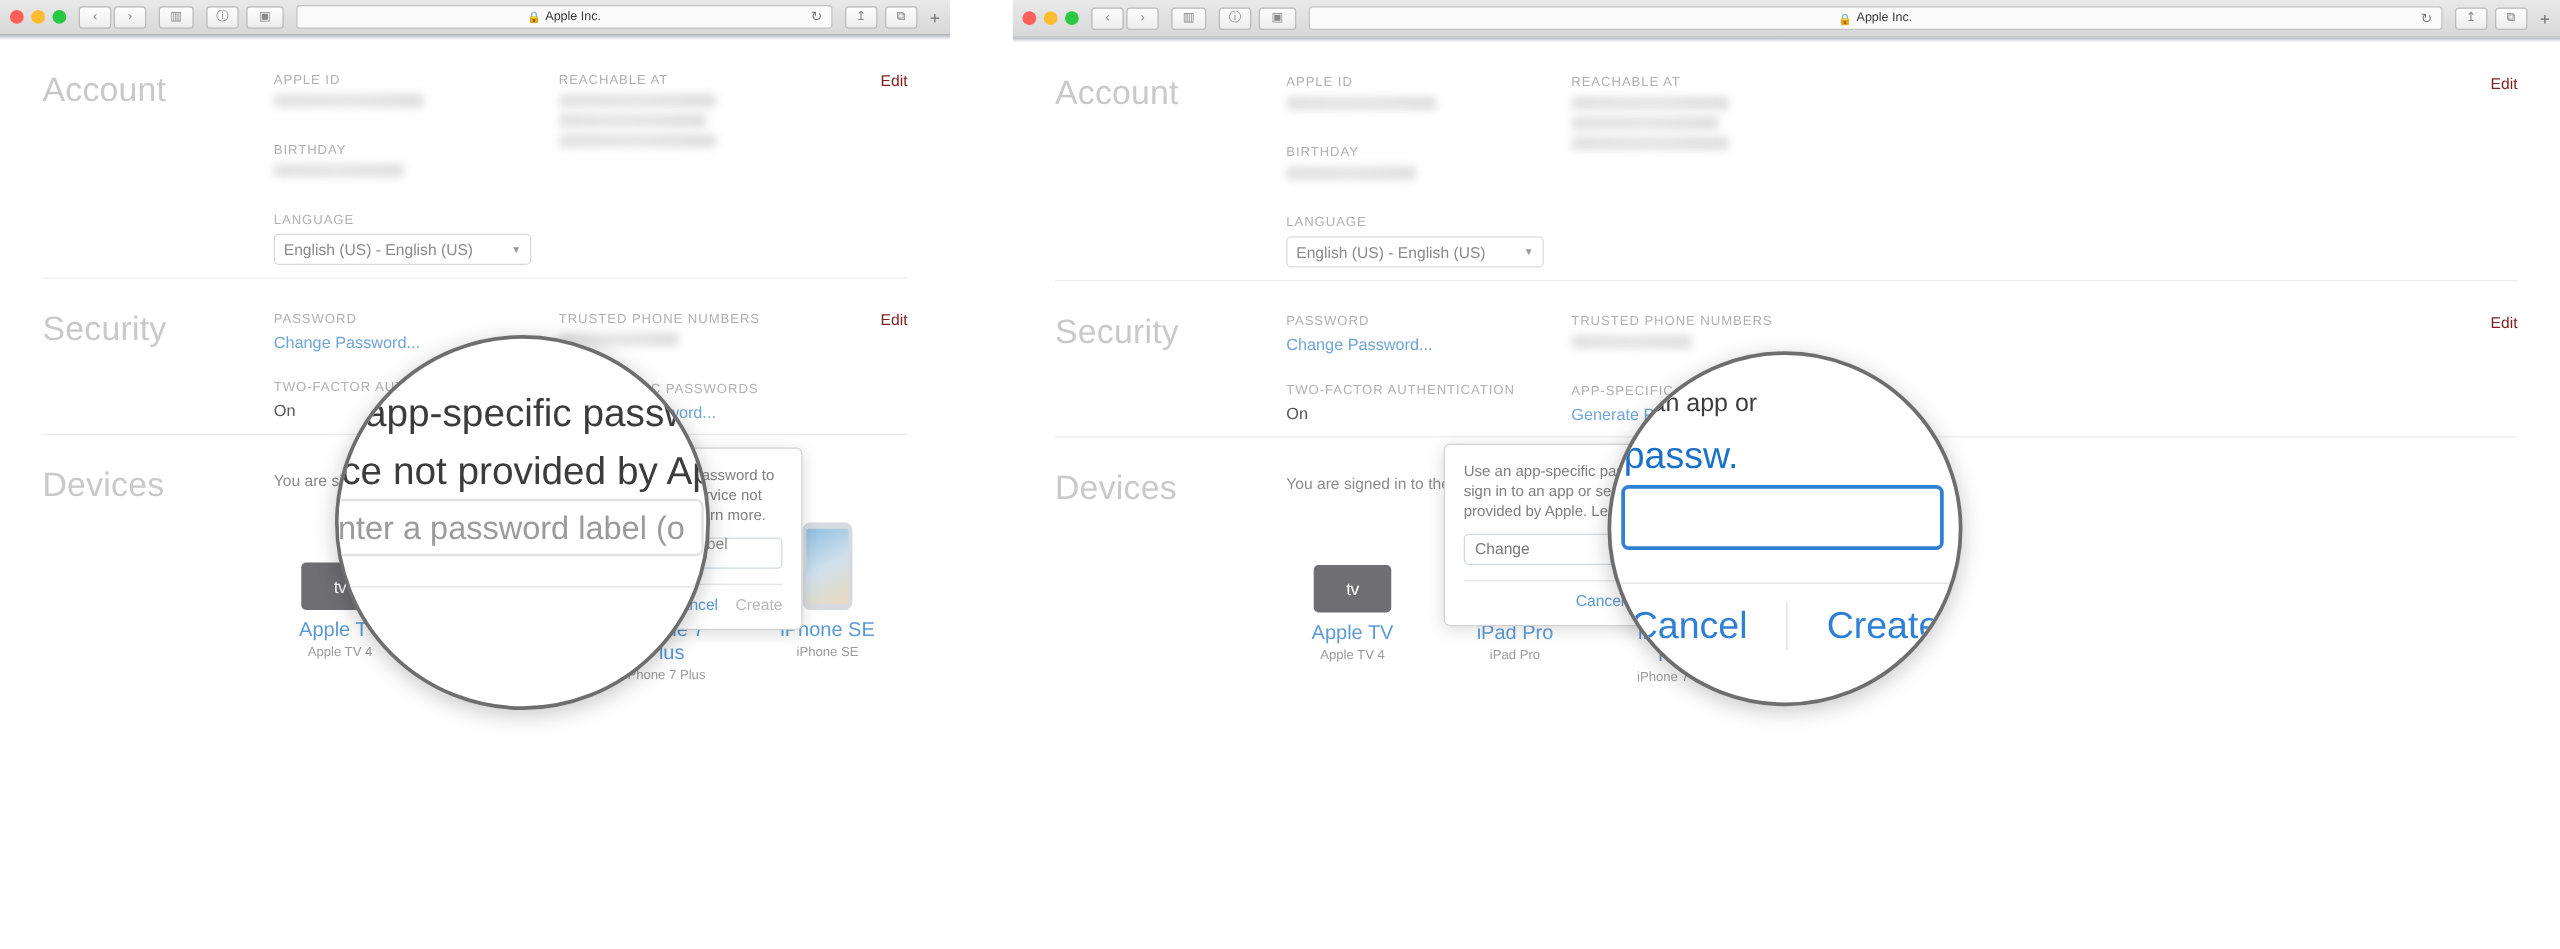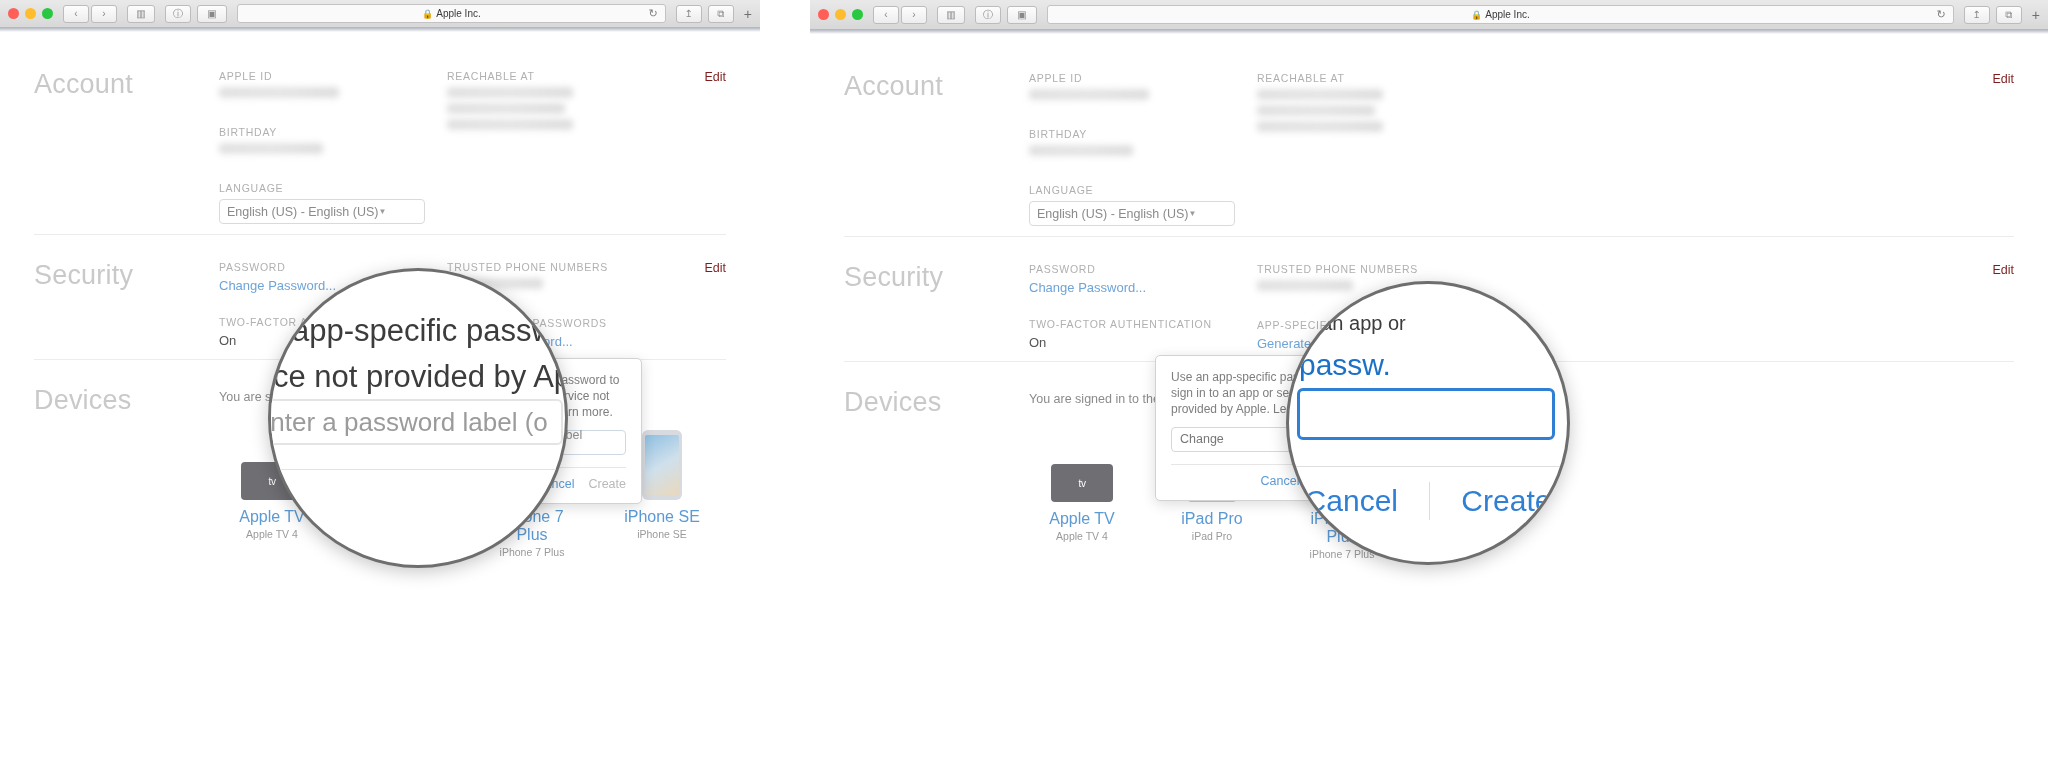--- a/index.html
+++ b/index.html
@@ -57,21 +57,21 @@
   .lock { color: #2eb84f; font-size: 9px; }
   .reload { position: absolute; right: 7px; font-size: 11px; color: #7a7a7a; }
   .chrome-right { display: flex; gap: 6px; margin-left: 10px; align-items: center; }
   .plus { font-size: 14px; color: #6f6f6f; margin-left: 4px; }
   .chrome-shadow {
     height: 4px;
     background: linear-gradient(to bottom, rgba(120,130,150,.55), rgba(255,255,255,0));
   }
 
   
-  .page { position: relative; padding: 12px 34px; }
+  .page { position: relative; padding: 0 34px; }
   .section { display: flex; padding-top: 26px; padding-bottom: 10px; }
   .sec-title {
     width: 185px; flex: 0 0 185px;
     font-size: 27px; font-weight: 300;
     color: #c9c9c9; letter-spacing: .2px;
     line-height: 1.1;
   }
   .sec-body { flex: 1; display: flex; position: relative; }
   .col { width: 228px; flex: 0 0 228px; }
   .col.wide { flex: 1; }
@@ -94,39 +94,39 @@
   .link { font-size: 13px; color: #6ea4d8; }
   .value { font-size: 13px; color: #555; }
   .edit {
     font-size: 12.5px; color: #7f1d1d;
     position: absolute; right: 0; top: 0;
   }
   .selectbox {
     width: 206px; height: 25px;
     border: 1px solid #dadada; border-radius: 4px;
     background: #fff;
-    display: flex; align-items: center; 
+    display: flex; align-items: center; justify-content: space-between;
     padding: 0 7px;
     font-size: 12.5px; color: #8a8a8a;
     margin-top: 2px;
   }
   .caret { font-size: 8px; color: #9a9a9a; }
   .divider { height: 1px; background: #ececec; margin: 0 0 0 0; }
 
   
   .devices-note { font-size: 12.5px; color: #8b8b8b; margin-top: 4px; }
   .device-row { display: flex; gap: 44px; margin-top: 20px; padding-left: 10px; }
   .device { width: 86px; text-align: center; }
   .dev-img { height: 76px; display: flex; align-items: flex-end; justify-content: center; }
   .dev-name { font-size: 16px; color: #5b9ad5; margin-top: 8px; }
   .dev-sub  { font-size: 10.5px; color: #9a9a9a; margin-top: 2px; }
 
   .atv { width: 62px; height: 38px; background: #6e6e73; border-radius: 4px;
          display:flex; align-items:center; justify-content:center;
-         color:#fff; font-size: 10px; letter-spacing: -.5px; }
+         color:#fff; font-size: 14px; letter-spacing: -.5px; }
   .ipad { width: 52px; height: 68px; background: #c9ccd1; border-radius: 5px;
           padding: 5px 3px; }
   .ipad .scr { width: 100%; height: 100%; border-radius: 2px;
       background: linear-gradient(150deg,#7fb4d8,#b9d2e4 45%,#e6d9c5); }
   .iphone { width: 40px; height: 70px; background: #d7dade; border-radius: 6px;
             padding: 5px 3px; }
   .iphone .scr { width: 100%; height: 100%; border-radius: 2px;
       background: linear-gradient(150deg,#8fbfe0,#cfe0ec 50%,#ead8bd); }
   .mbp { width: 96px; height: 60px; background: #cfd2d6; border-radius: 4px 4px 0 0;
          padding: 4px; }

